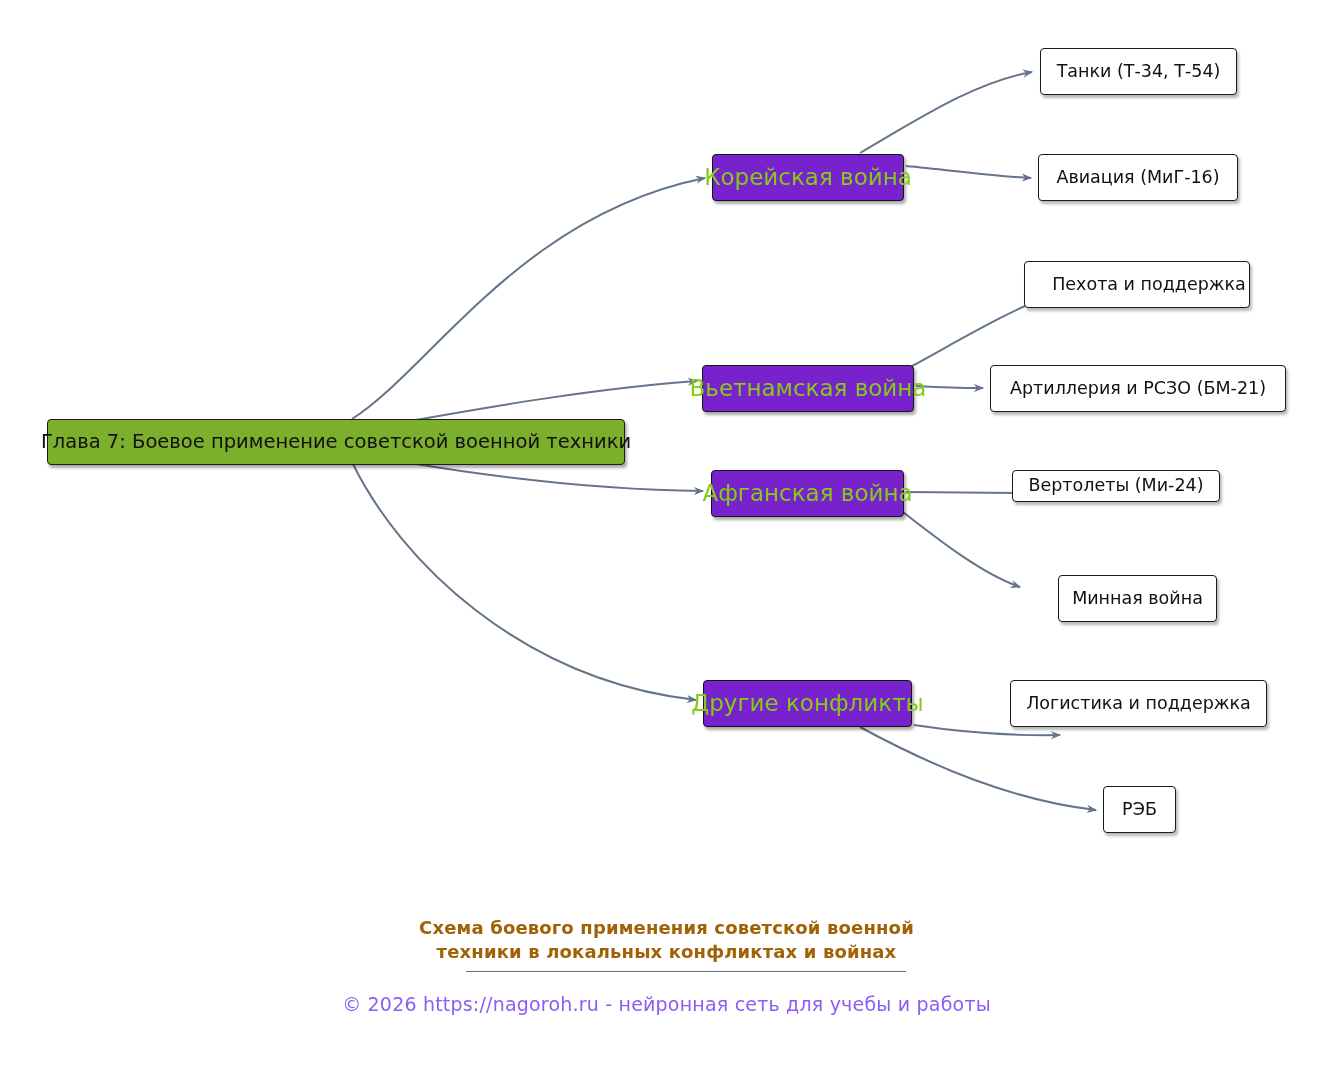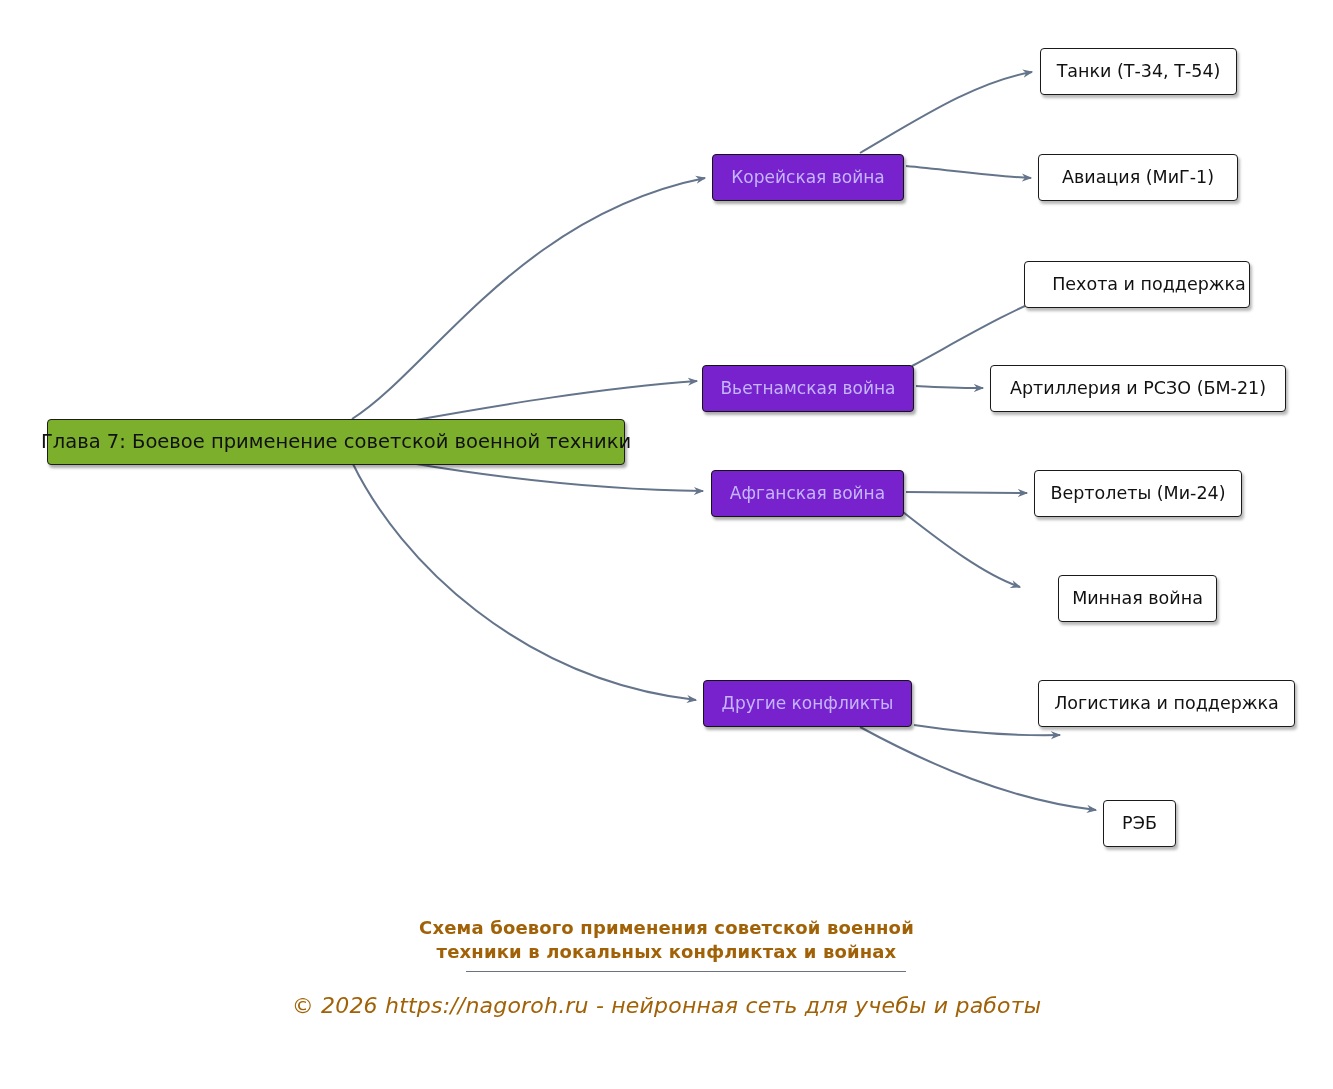--- a/index.html
+++ b/index.html
@@ -41,22 +41,22 @@
   .node-root {
     background: #7CAF2C;
     border: 1.6px solid #1c1c1c;
     color: #111111;
     font-size: 19.5px;
     box-shadow: 2px 3px 3px rgba(0,0,0,0.33);
   }
   .node-branch {
     background: #7722CC;
     border: 1.6px solid #141414;
-    color: #c4b5fd;
-    font-size: 17px;
+    color: #84cc16;
+    font-size: 23px;
     box-shadow: 2px 3px 3px rgba(0,0,0,0.33);
   }
   .node-leaf {
     background: #ffffff;
     border: 1.7px solid #1a1a1a;
     color: #111111;
     font-size: 17.5px;
     box-shadow: 2px 3px 3px rgba(0,0,0,0.28);
   }
   .footer {
@@ -76,24 +76,23 @@
   .footer-divider {
     position: absolute;
     left: 466px;
     top: 971px;
     width: 440px;
     height: 1.4px;
     background: #6b7280;
   }
   .footer-copyright {
     top: 993px;
-    color: #a16207;
-    font-size: 22px;
+    color: #8b5cf6;
+    font-size: 19px;
     letter-spacing: 0.2px;
-    font-style: italic;
   }
 </style>
 </head>
 <body>
 
 <div id="canvas">
 
   <svg id="edges" viewBox="0 0 1333 1089" xmlns="http://www.w3.org/2000/svg">
     <defs>
       <marker id="arrow" markerWidth="11" markerHeight="9" refX="9.2" refY="4.5" orient="auto" markerUnits="userSpaceOnUse">
@@ -125,50 +124,50 @@
     <span>Глава 7: Боевое применение советской военной техники</span>
   </div>
 
   <div class="node node-branch" style="left:712px; top:154px; width:192px; height:47px;">
     <span>Корейская война</span>
   </div>
   <div class="node node-leaf" style="left:1040px; top:48px; width:197px; height:47px;">
     <span>Танки (Т-34, Т-54)</span>
   </div>
   <div class="node node-leaf" style="left:1038px; top:154px; width:200px; height:47px;">
-    <span>Авиация (МиГ-1)</span>
+    <span>Авиация (МиГ-16)</span>
   </div>
 
   <div class="node node-branch" style="left:702px; top:365px; width:212px; height:47px;">
     <span>Вьетнамская война</span>
   </div>
   <div class="node node-leaf" style="left:1024px; top:261px; width:226px; height:47px;padding-left:24px;">
     <span>Пехота и поддержка</span>
   </div>
   <div class="node node-leaf" style="left:990px; top:365px; width:296px; height:47px;">
     <span>Артиллерия и РСЗО (БМ-21)</span>
   </div>
 
   <div class="node node-branch" style="left:711px; top:470px; width:193px; height:47px;">
     <span>Афганская война</span>
   </div>
-  <div class="node node-leaf" style="left:1034px; top:470px; width:208px; height:47px;">
+  <div class="node node-leaf" style="left:1012px; top:470px; width:208px; height:32px;">
     <span>Вертолеты (Ми-24)</span>
   </div>
   <div class="node node-branch" style="left:703px; top:680px; width:209px; height:47px;">
     <span>Другие конфликты</span>
   </div>
 
   <div class="node node-leaf" style="left:1058px; top:575px; width:159px; height:47px;">
     <span>Минная война</span>
   </div>
-  <div class="node node-leaf" style="left:1010px; top:680px; width:257px; height:47px;margin-left:28px;">
+  <div class="node node-leaf" style="left:1010px; top:680px; width:257px; height:47px;">
     <span>Логистика и поддержка</span>
   </div>
-  <div class="node node-leaf" style="left:1103px; top:786px; width:73px; height:47px;margin-top:14px;">
+  <div class="node node-leaf" style="left:1103px; top:786px; width:73px; height:47px;">
     <span>РЭБ</span>
   </div>
 
   <div class="footer footer-caption">
     <div>Схема боевого применения советской военной</div>
     <div>техники в локальных конфликтах и войнах</div>
   </div>
   <div class="footer-divider"></div>
   <div class="footer footer-copyright">© 2026 https://nagoroh.ru - нейронная сеть для учебы и работы</div>
 

